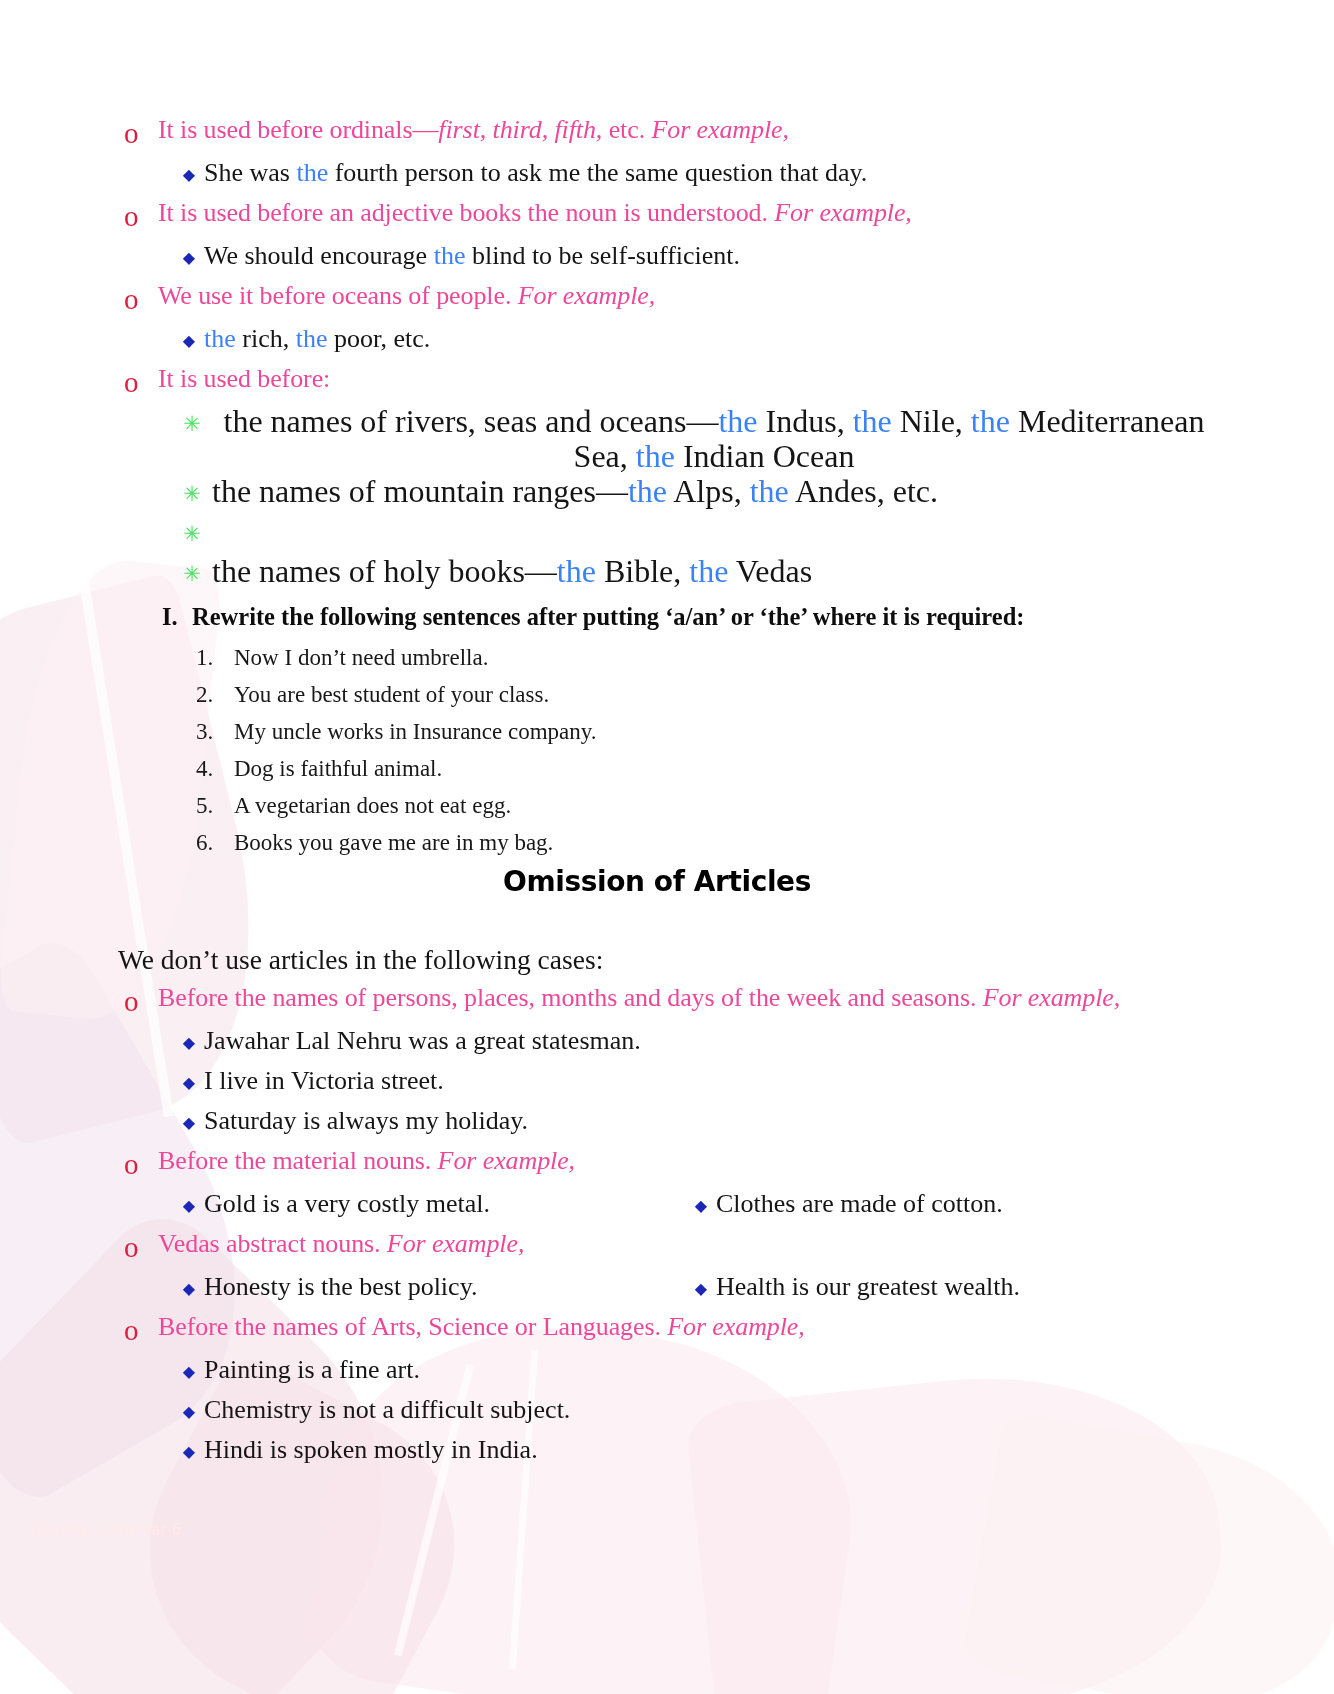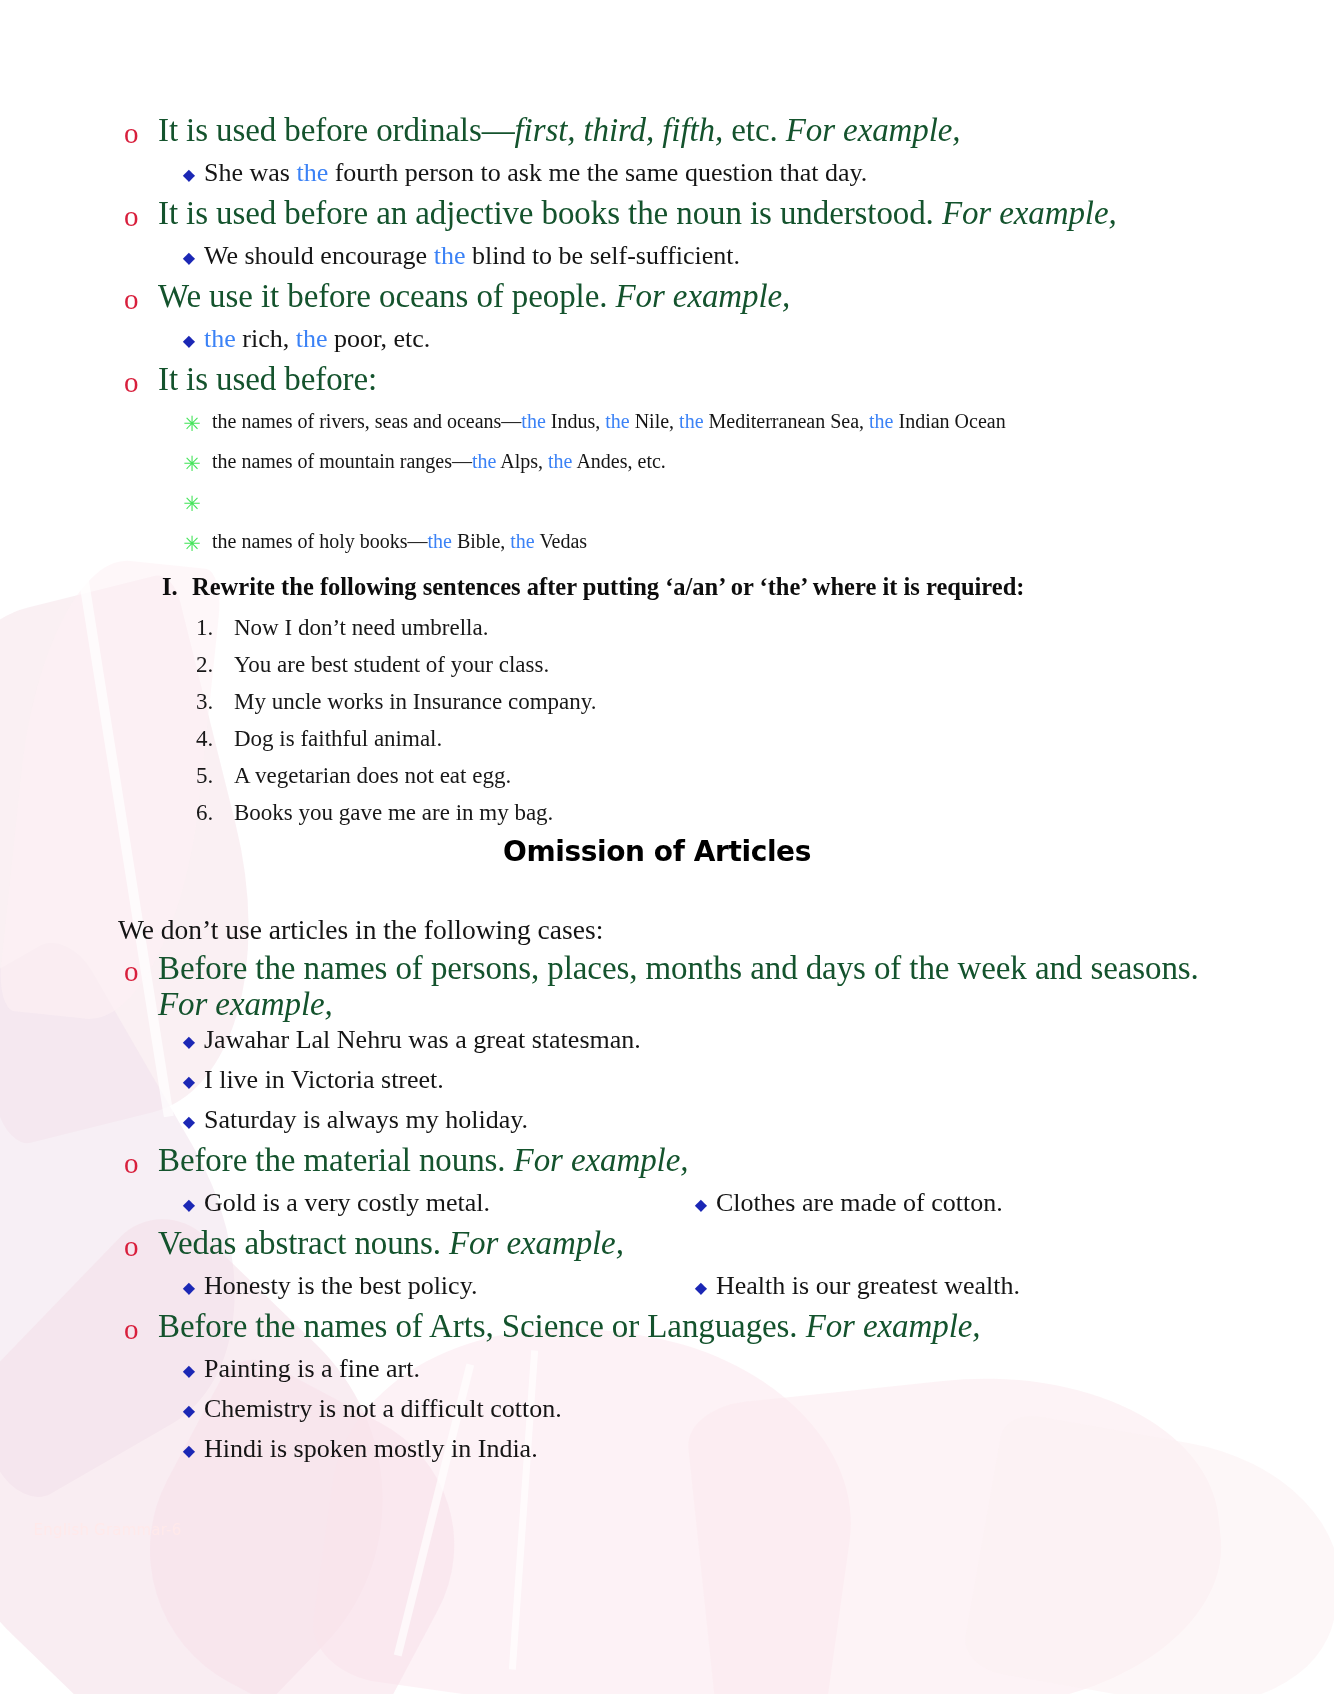--- a/index.html
+++ b/index.html
@@ -72,34 +72,35 @@
   .bl-star {
     width: 52px; flex: 0 0 52px;
     color: #45e45a;
     font-size: 21px;
     line-height: 40px;
     text-align: center;
     padding-left: 12px;
   }
 
   .lv1 {
-    font-size: 33px;
+    font-size: 26px;
     line-height: 36px;
-    color: #14532d;
+    color: #ec4899;
     letter-spacing: -0.1px;
   }
   .lv2 {
     font-size: 26px;
     line-height: 36px;
     color: #151515;
   }
   .lv3 {
-    font-size: 20px;
+    font-size: 32px;
     line-height: 35px;
     color: #151515;
+    text-align: center;
   }
 
   .it { font-style: italic; }
   .the { color: #3b82f6; }
   .indent2 { margin-left: 38px; }
   .indent3 { margin-left: 42px; }
 
   
   .ex-head {
     display: flex;
@@ -314,21 +315,21 @@
       <div class="row">
         <div class="bl-circle">o</div>
         <div class="lv1"><span>Before the names of Arts, Science or Languages. </span><span class="it">For example,</span></div>
       </div>
       <div class="row indent2">
         <div class="bl-diamond">◆</div>
         <div class="lv2"><span>Painting is a fine art.</span></div>
       </div>
       <div class="row indent2">
         <div class="bl-diamond">◆</div>
-        <div class="lv2"><span>Chemistry is not a difficult cotton.</span></div>
+        <div class="lv2"><span>Chemistry is not a difficult subject.</span></div>
       </div>
       <div class="row indent2">
         <div class="bl-diamond">◆</div>
         <div class="lv2"><span>Hindi is spoken mostly in India.</span></div>
       </div>
     </div>
 
 </div>
 
 <div class="footer">

